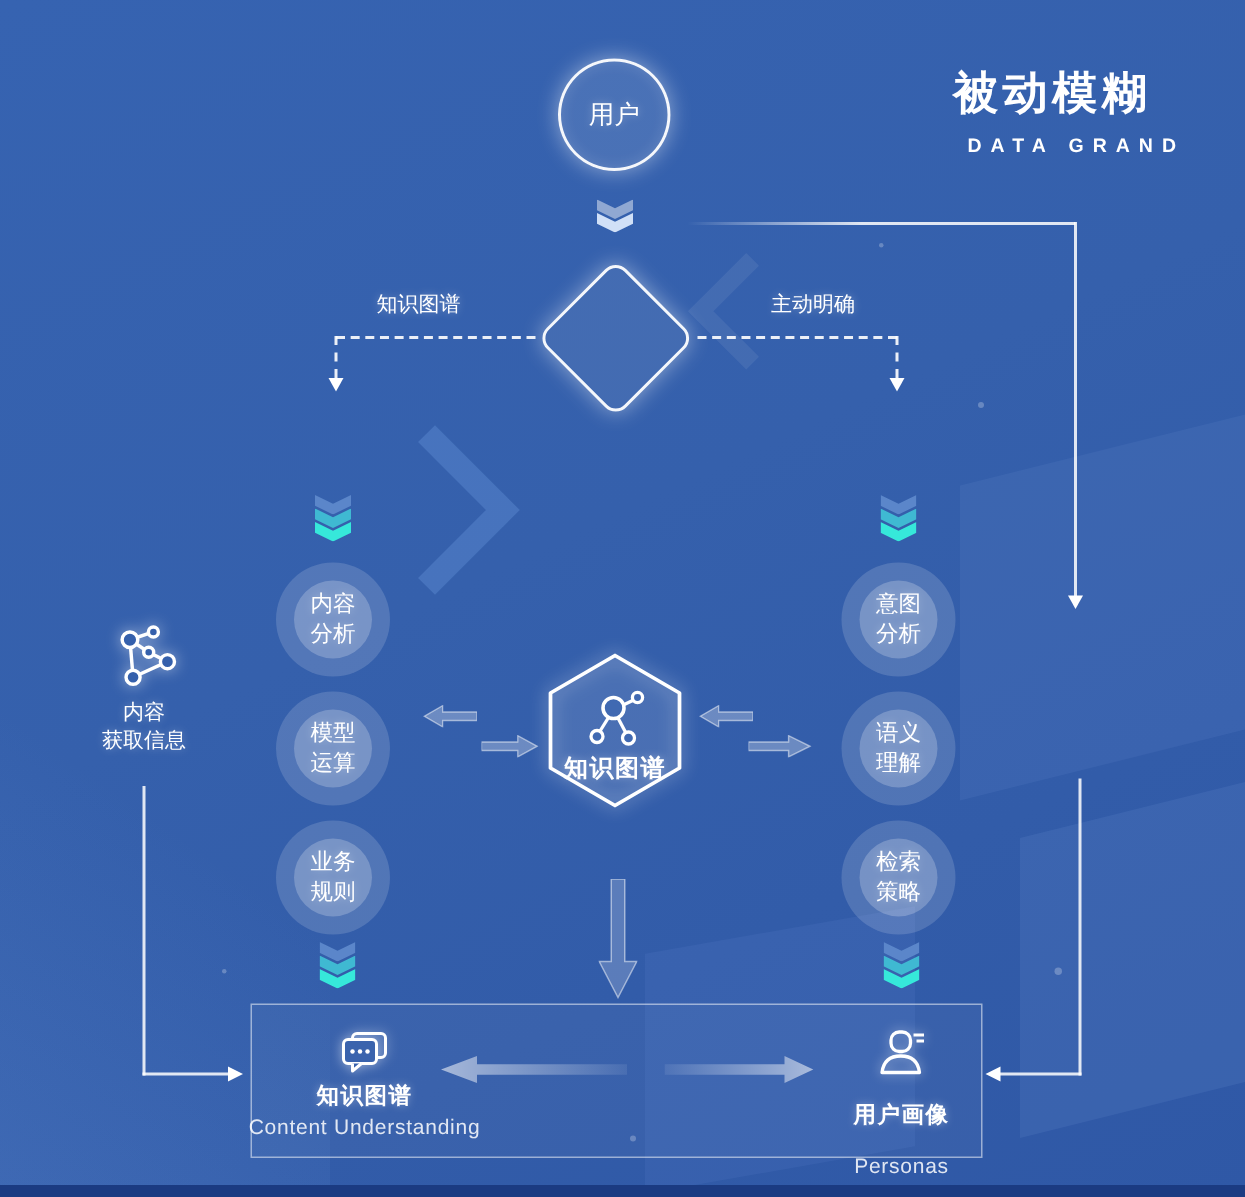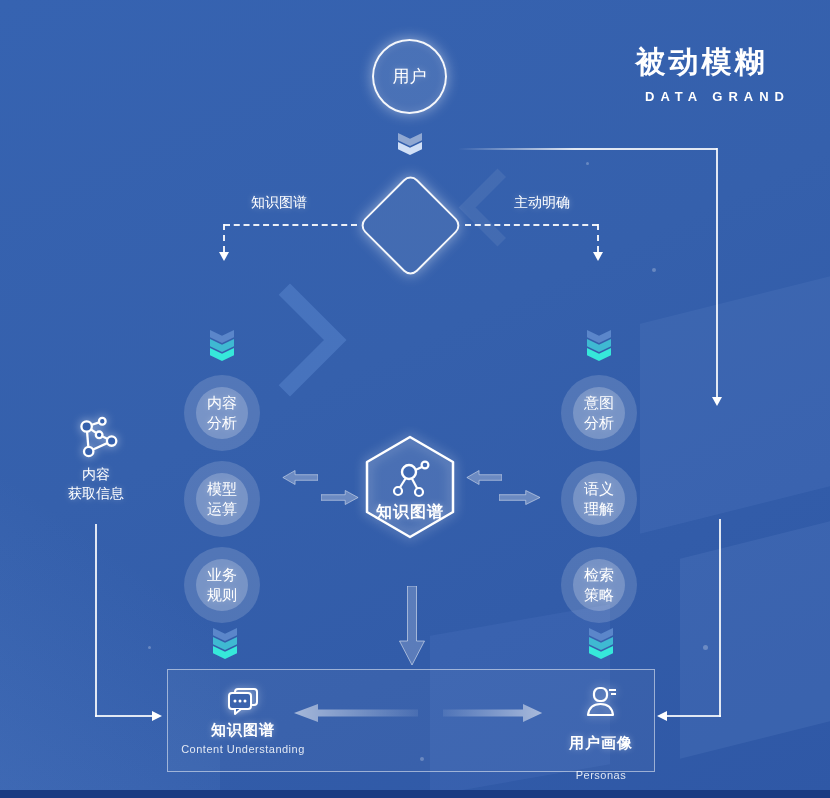--- a/index.html
+++ b/index.html
@@ -86,21 +86,21 @@
 
   .solid-h { background:rgba(255,255,255,.85); height:2px; }
   .solid-v { background:rgba(255,255,255,.85); width:2px; }
   .fade-left { background:linear-gradient(to right,rgba(255,255,255,0),rgba(255,255,255,.85) 45%); }
 
   .bottom-box { left:167px; top:669px; width:488px; height:103px;
     border:1px solid rgba(255,255,255,.5); background:rgba(255,255,255,.04); }
   .out-block { position:absolute; top:16px; width:160px; display:flex; flex-direction:column;
     align-items:center; gap:3px; }
   .out-title { font-size:15px; font-weight:700; letter-spacing:1px; }
-  .out-sub { font-size:11px; color:rgba(255,255,255,.85); letter-spacing:.5px; white-space:nowrap; }
+  .out-sub { font-size:14px; color:rgba(255,255,255,.85); letter-spacing:.5px; white-space:nowrap; }
 
   .flip-x { transform:scaleX(-1); }
 </style>
 </head>
 <body>
 
 <div class="canvas">
 
   <div class="deco deco-band-bl"></div>
   <div class="deco deco-build-r1"></div>

